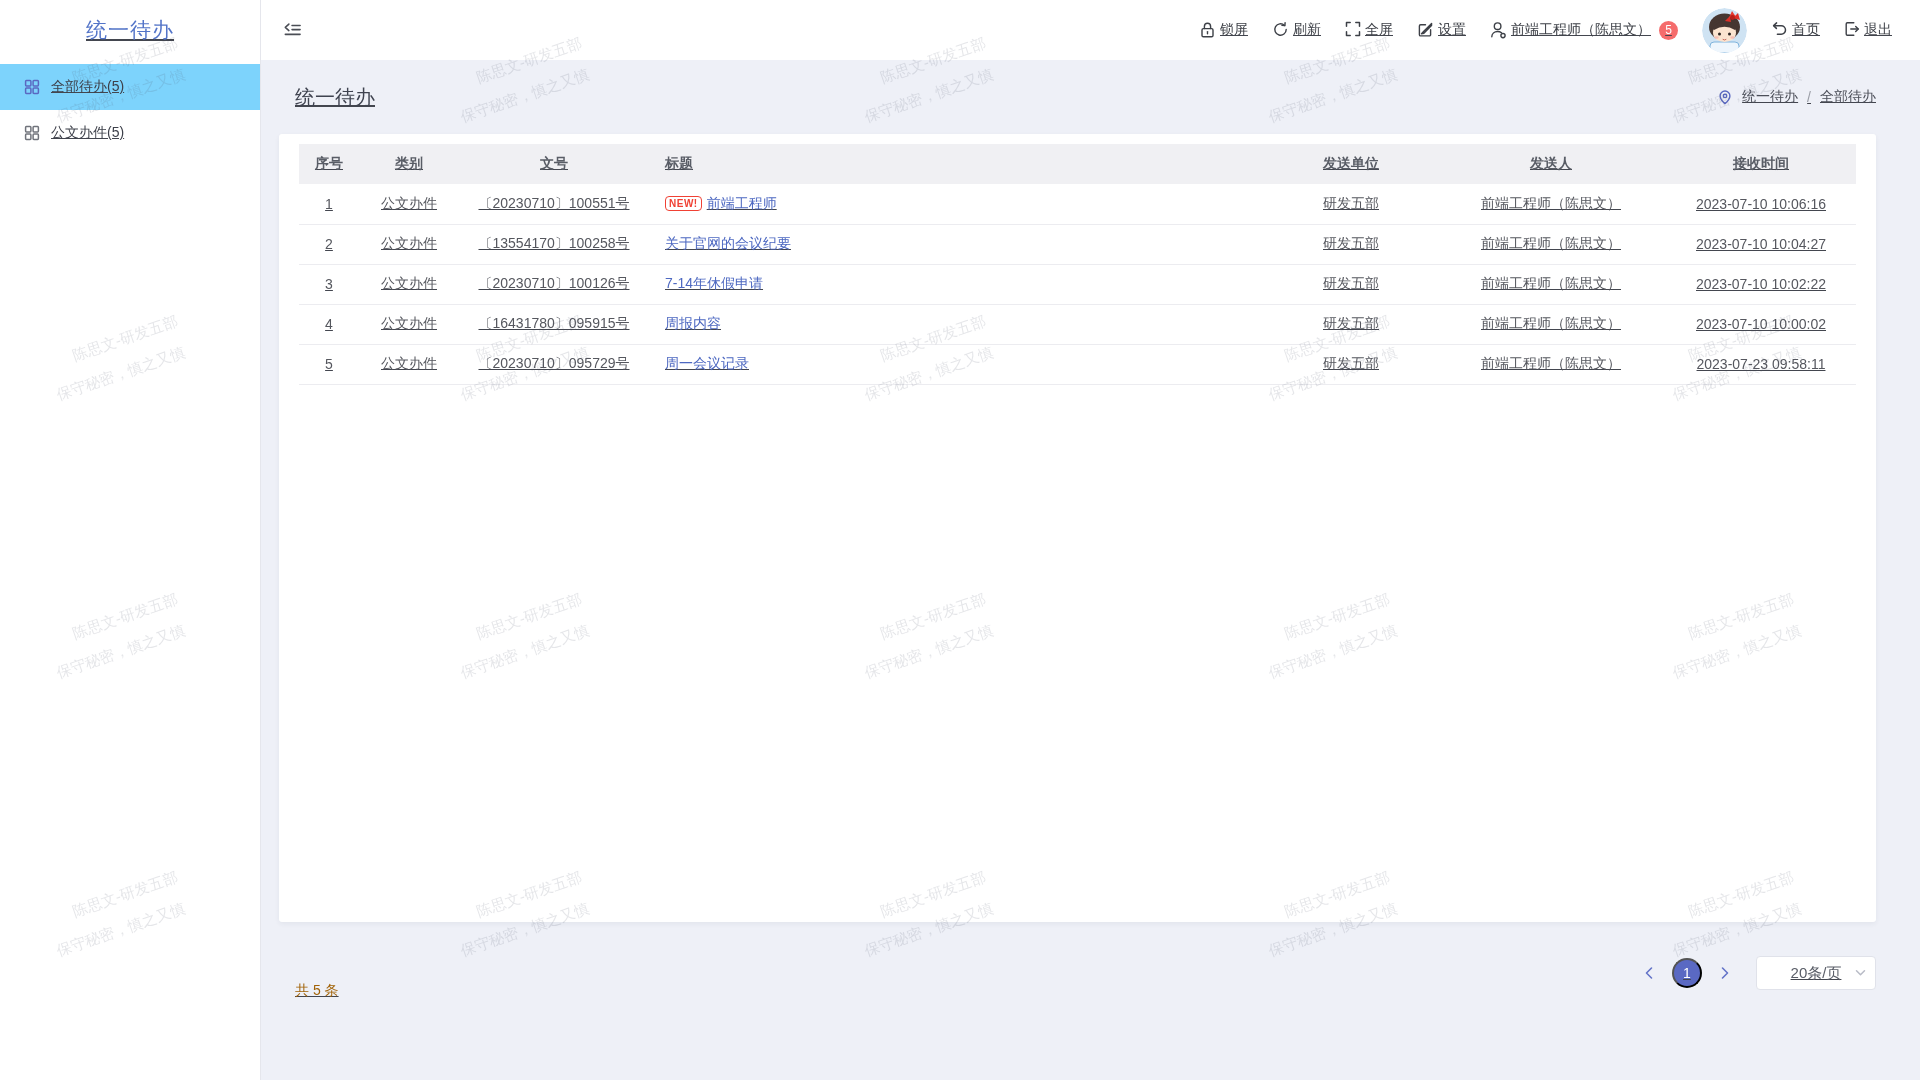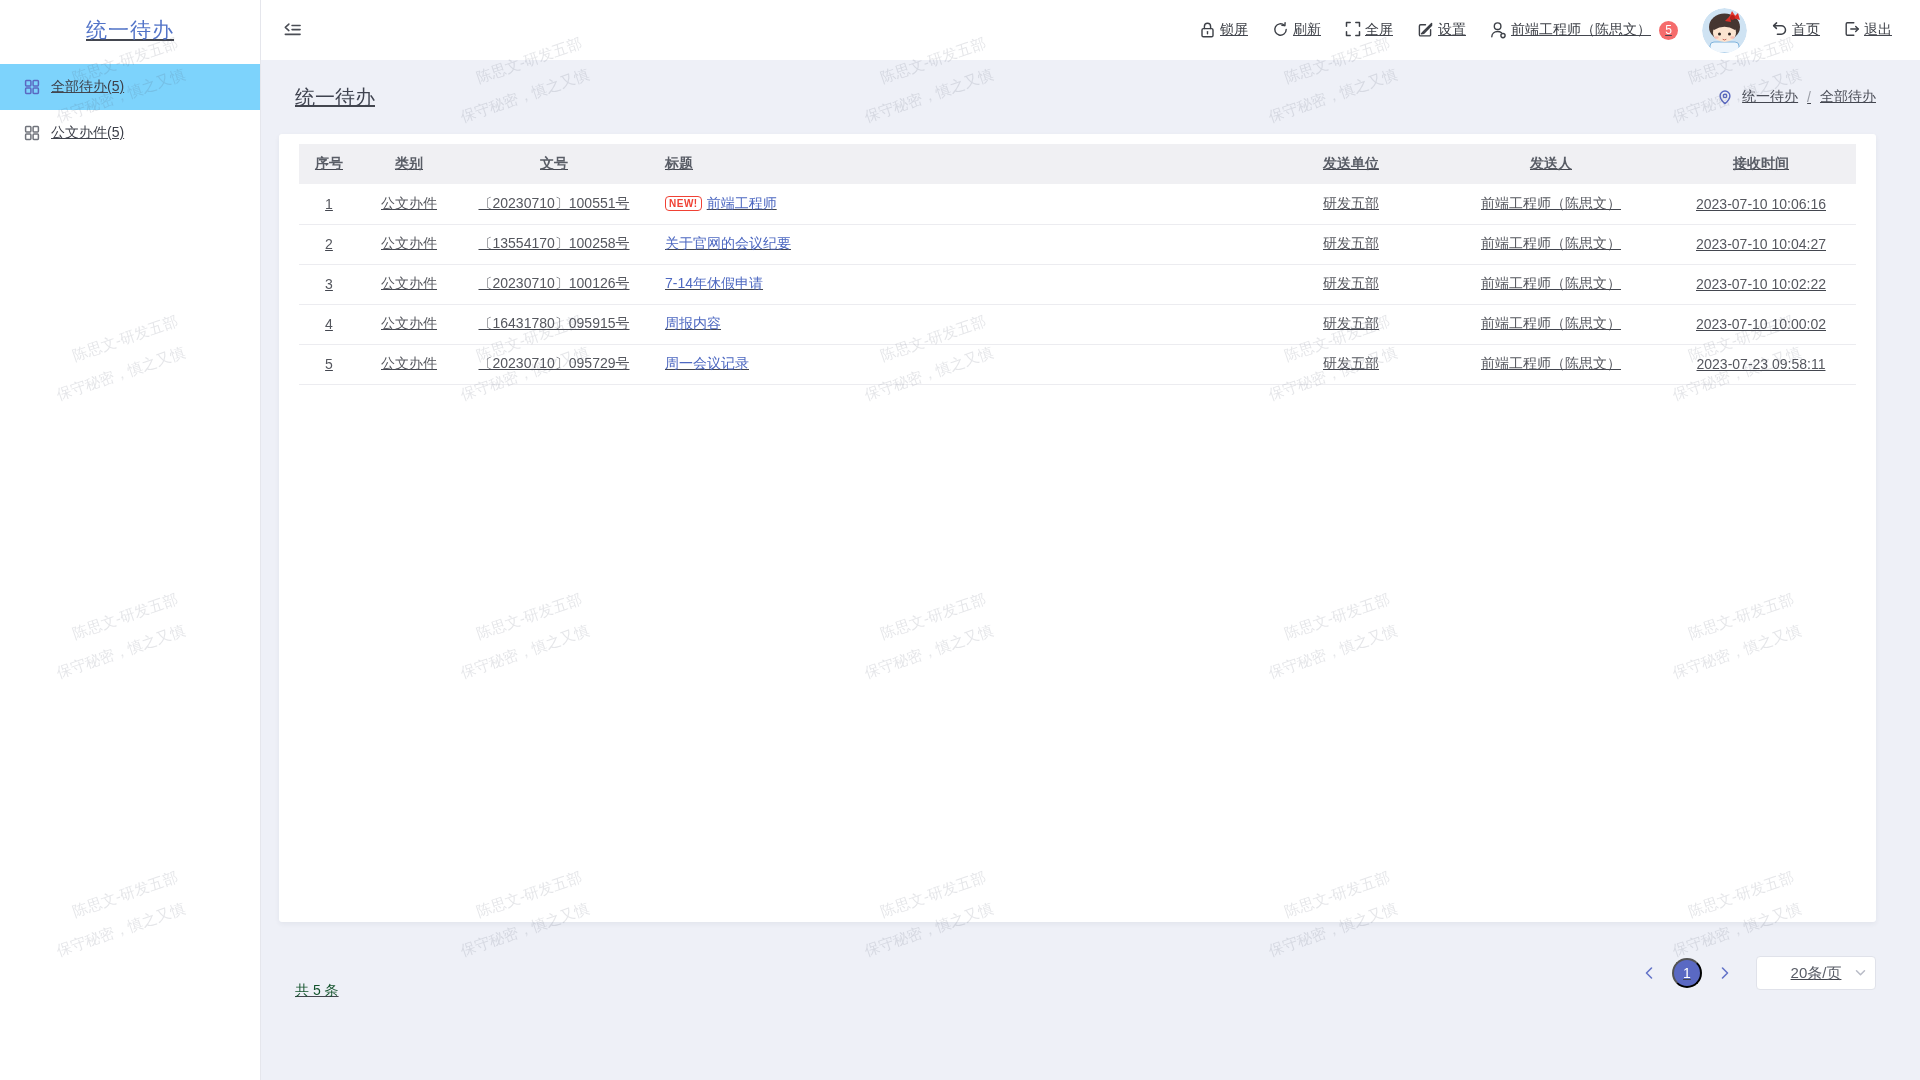--- a/index.html
+++ b/index.html
@@ -87,21 +87,21 @@
     display:inline-block; border:1px solid #f04134; color:#f04134;
     font-size:10px; line-height:13px; padding:0 3px; border-radius:4px;
     margin-right:5px; vertical-align:1px; font-weight:700; letter-spacing:.5px;
   }
 
   
   .pager-row {
     margin-top:24px; display:flex; align-items:center; justify-content:space-between;
     padding-left:16px;
   }
-  .total-text { color:#14532d;margin-top:36px; }
+  .total-text { color:#a16207;margin-top:36px; }
   .pager { display:flex; align-items:center; gap:10px; }
   .pg-arrow {
     width:26px; height:26px; display:flex; align-items:center; justify-content:center;
     cursor:pointer; color:#6474c8; background:none; border:none;
   }
   .pg-num {
     width:30px; height:30px; border-radius:50%; background:#5a69c3; color:#fff;
     display:flex; align-items:center; justify-content:center; font-size:14px; cursor:pointer;
   }
   .page-size {

